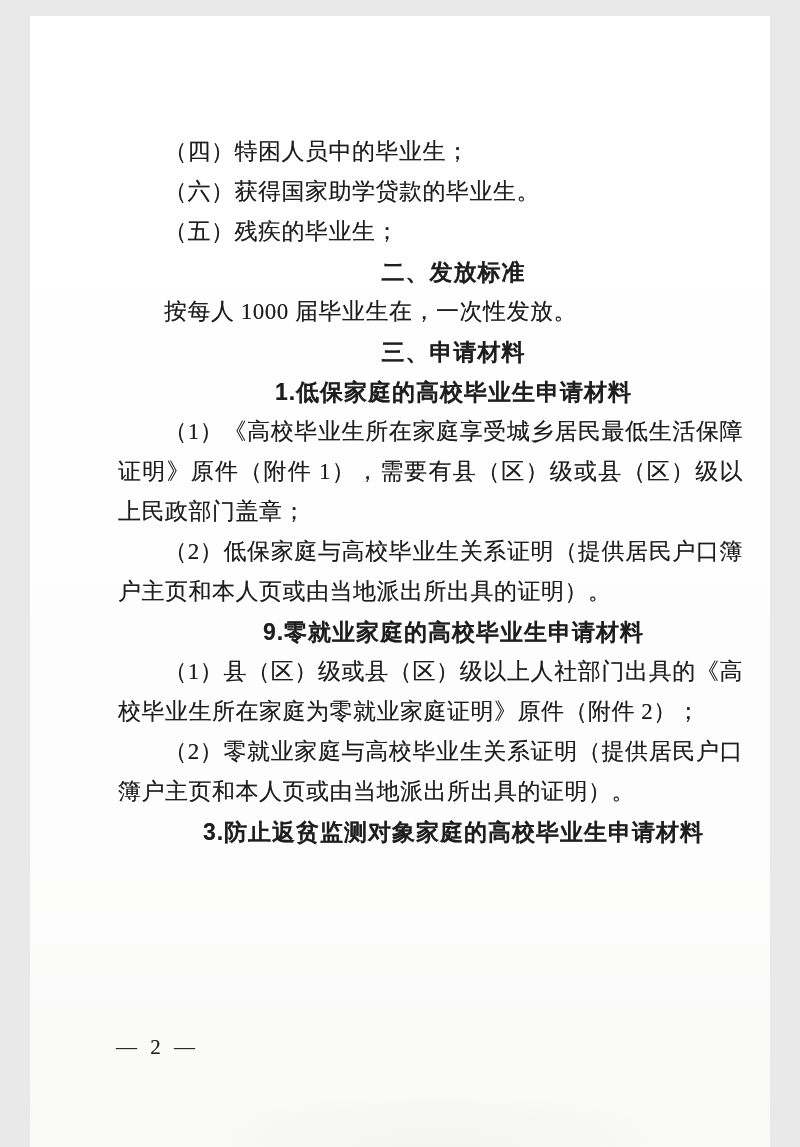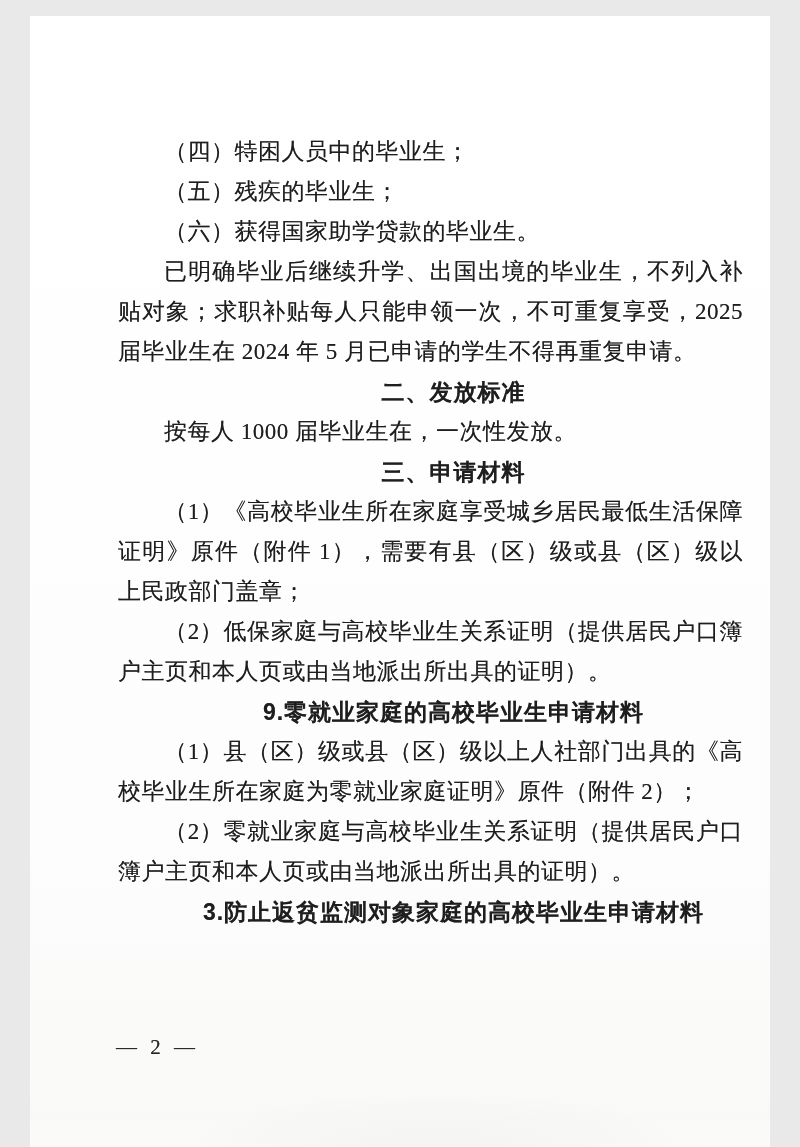--- a/index.html
+++ b/index.html
@@ -51,26 +51,26 @@
     color: #242424;
     text-shadow: 0 0 0.6px rgba(20,20,20,0.5);
   }
 </style>
 </head>
 <body>
 
 <div class="page">
   <div class="content">
     <p class="clause">（四）特困人员中的毕业生；</p>
+    <p class="clause">（六）获得国家助学贷款的毕业生。</p>
     <p class="clause">（五）残疾的毕业生；</p>
-    <p class="clause">（六）获得国家助学贷款的毕业生。</p>
-    <p class="body">已明确毕业后继续升学、出国出境的毕业生，不列入补贴对象；求职补贴每人只能申领一次，不可重复享受，2025 届毕业生在 2024 年 5 月已申请的学生不得再重复申请。</p>
     <p class="heading">二、发放标准</p>
     <p class="body">按每人 1000 届毕业生在，一次性发放。</p>
     <p class="heading">三、申请材料</p>
+    <p class="subheading">1.低保家庭的高校毕业生申请材料</p>
     <p class="body">（1）《高校毕业生所在家庭享受城乡居民最低生活保障证明》原件（附件 1），需要有县（区）级或县（区）级以上民政部门盖章；</p>
     <p class="body">（2）低保家庭与高校毕业生关系证明（提供居民户口簿户主页和本人页或由当地派出所出具的证明）。</p>
     <p class="subheading">9.零就业家庭的高校毕业生申请材料</p>
     <p class="body">（1）县（区）级或县（区）级以上人社部门出具的《高校毕业生所在家庭为零就业家庭证明》原件（附件 2）；</p>
     <p class="body">（2）零就业家庭与高校毕业生关系证明（提供居民户口簿户主页和本人页或由当地派出所出具的证明）。</p>
     <p class="subheading">3.防止返贫监测对象家庭的高校毕业生申请材料</p>
   </div>
   <div class="footer">— 2 —</div>
 </div>
 

